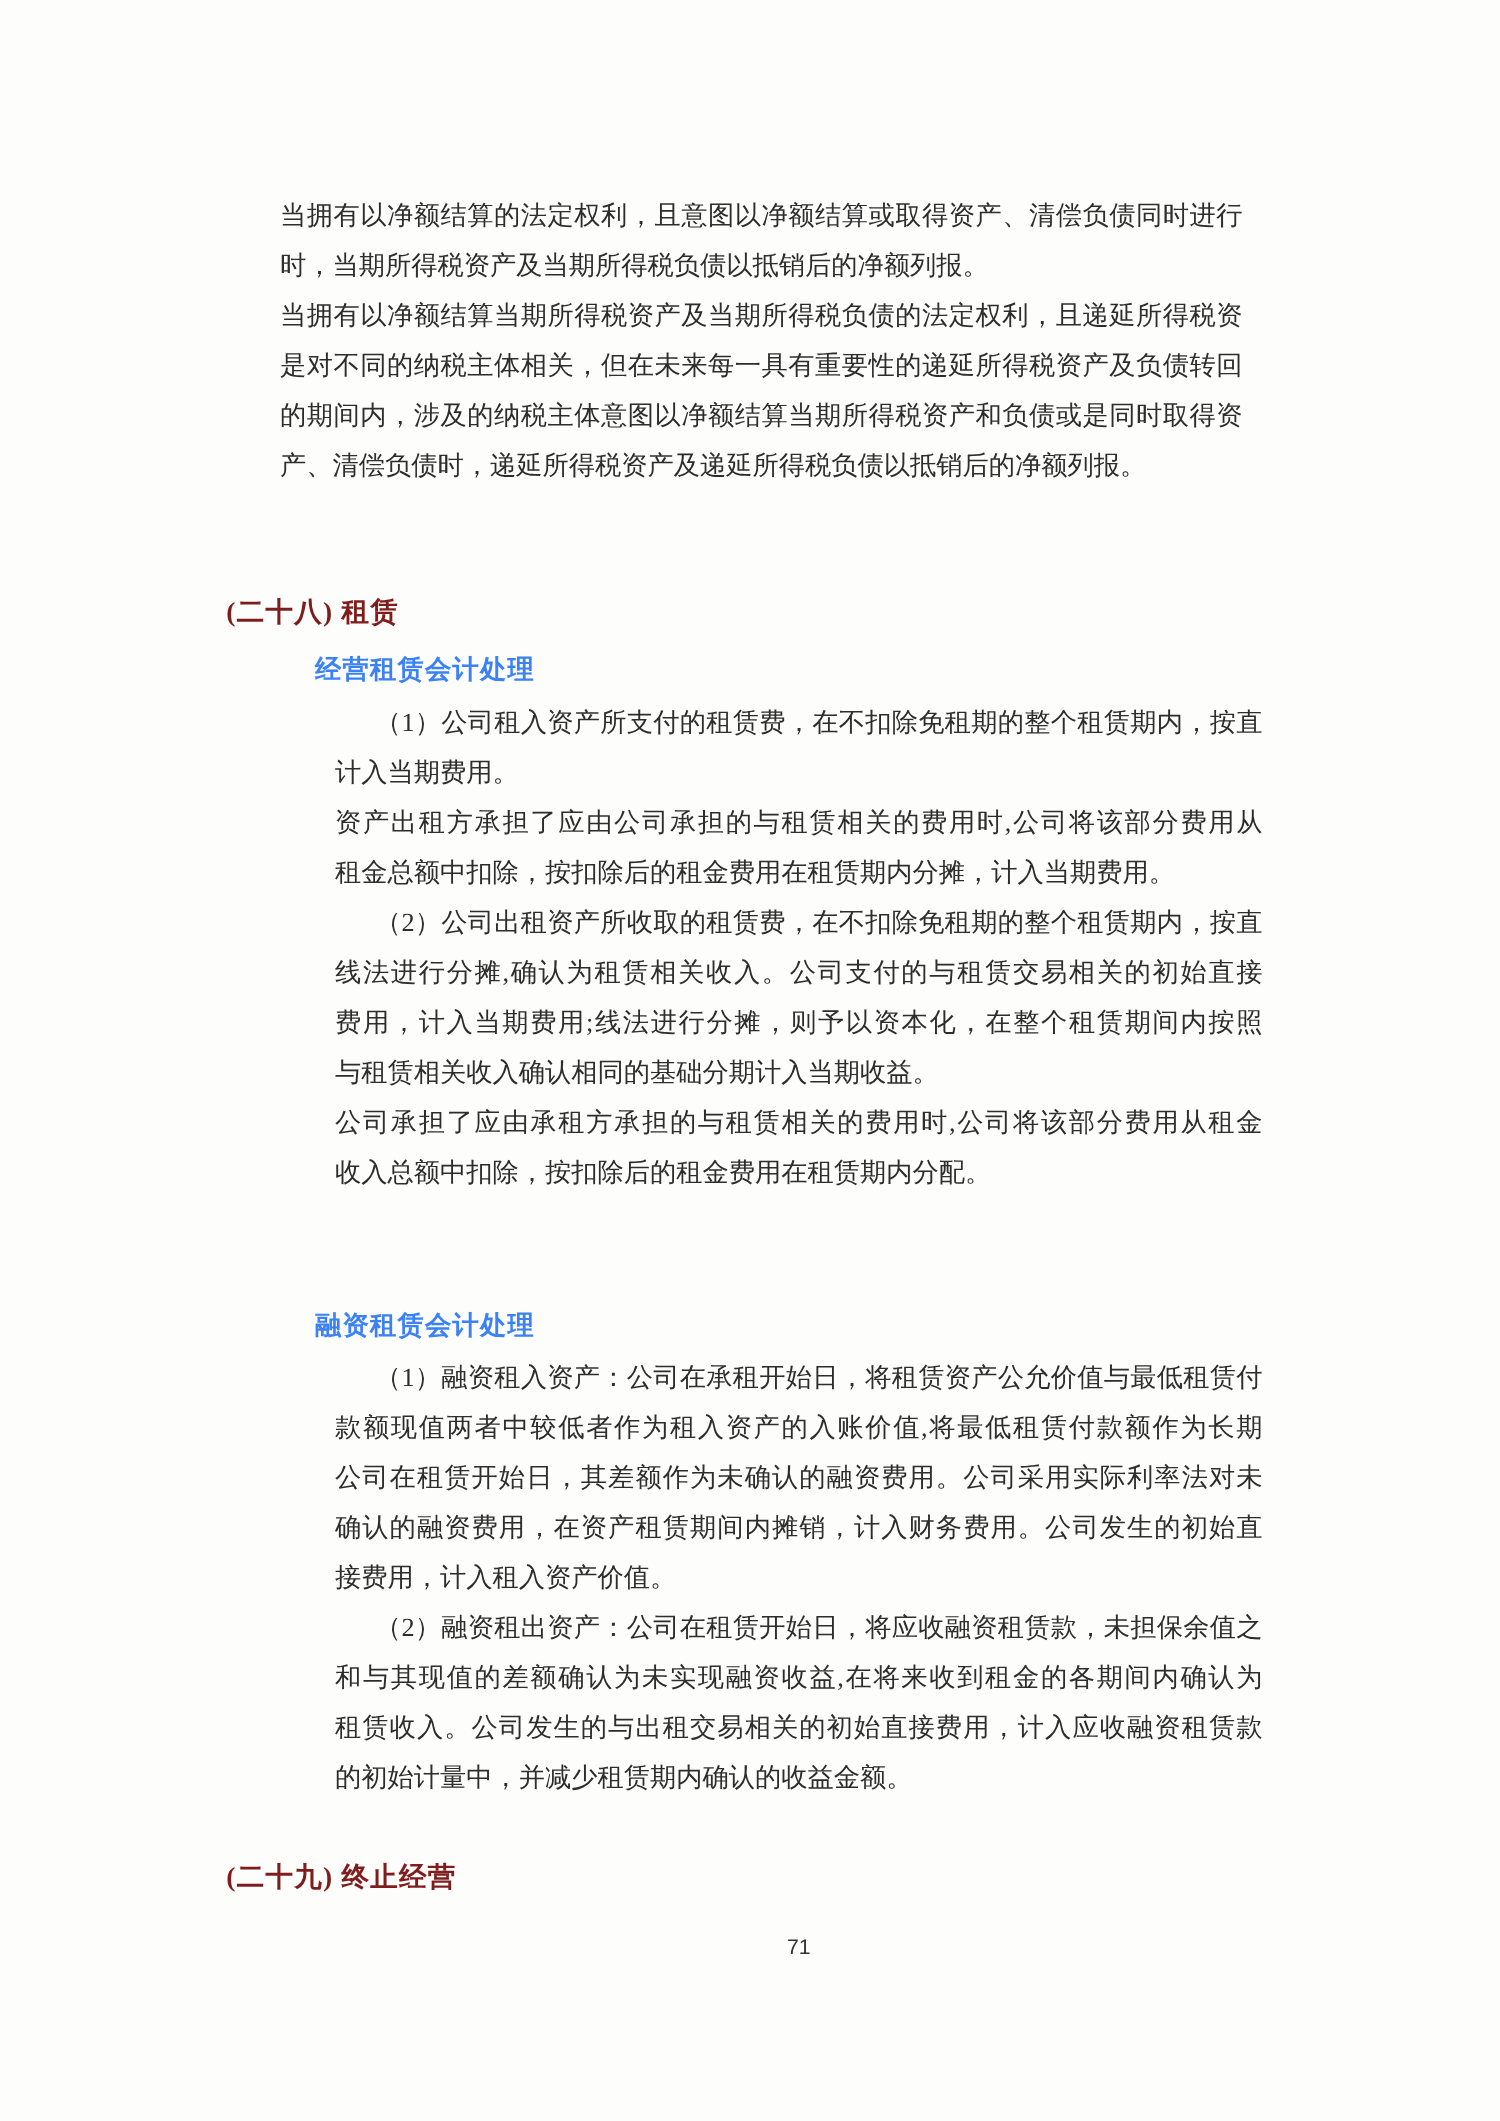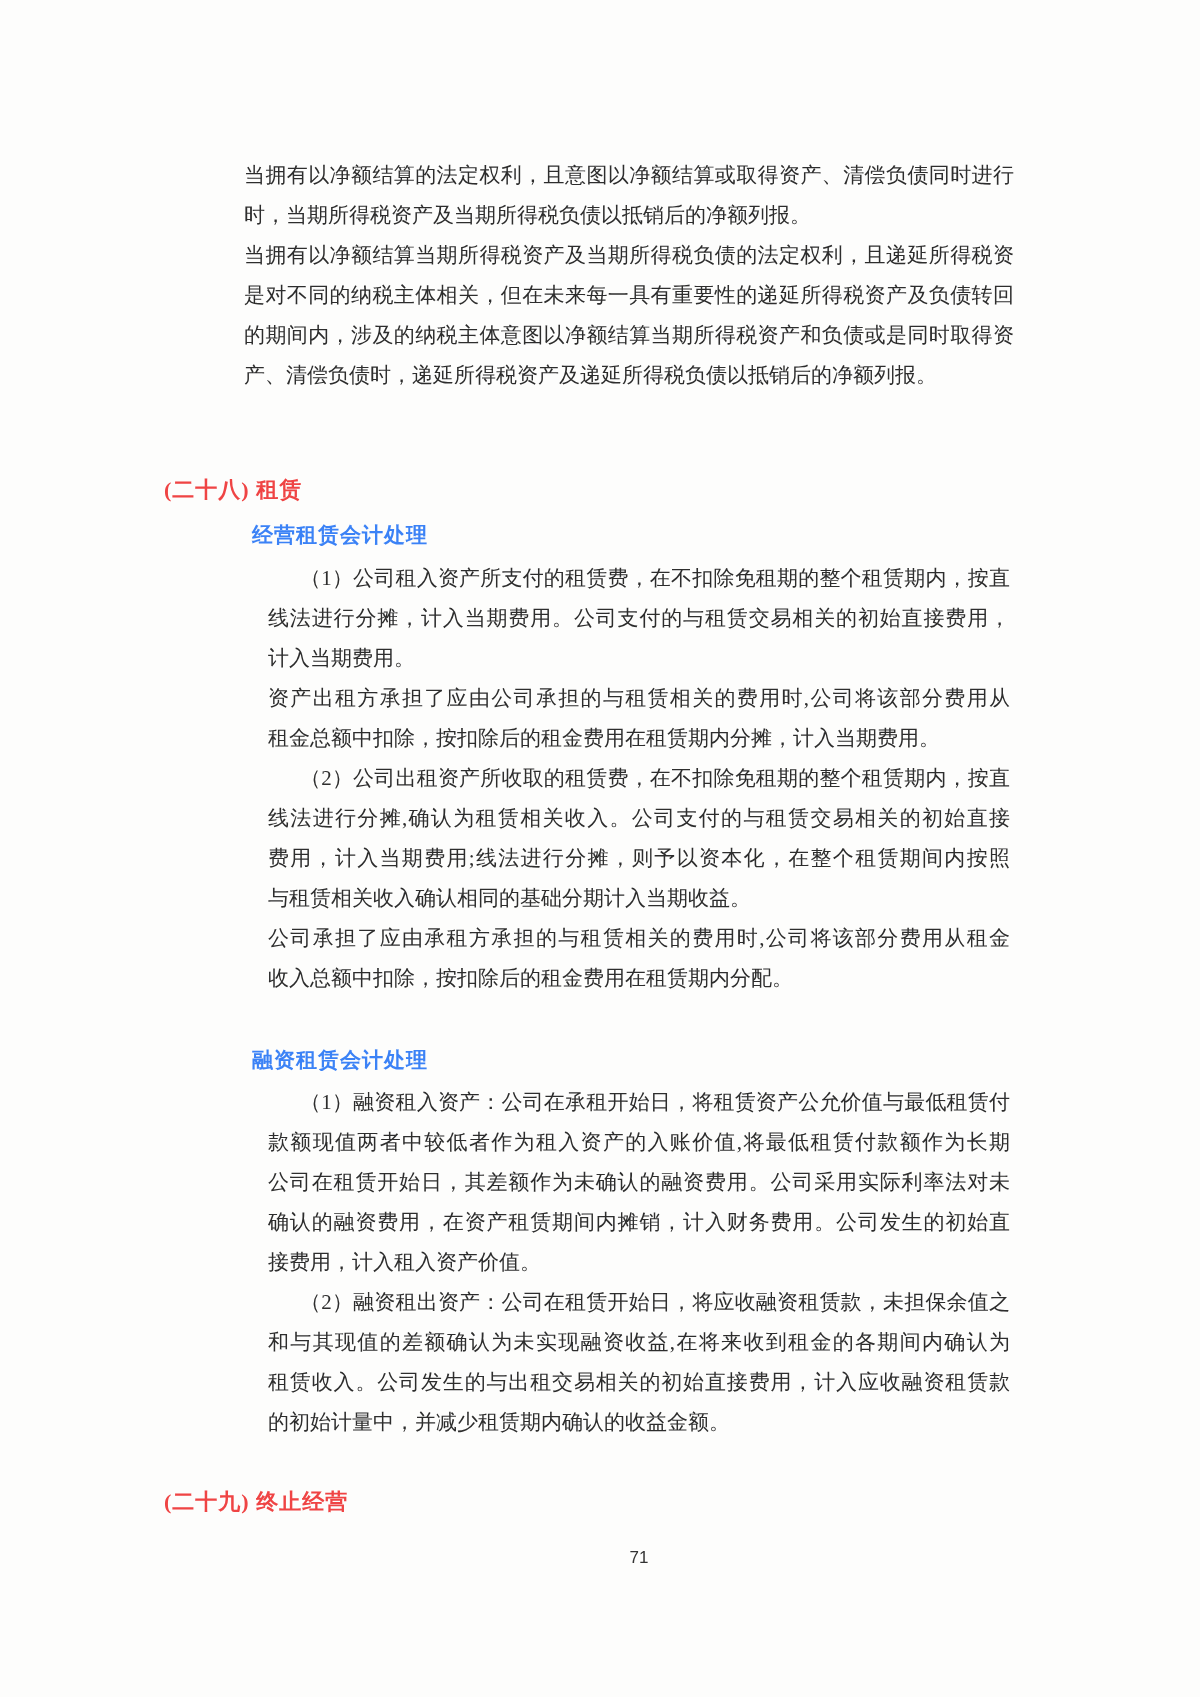--- a/index.html
+++ b/index.html
@@ -16,34 +16,34 @@
   .para{margin:0;padding:0;}
   .line{
     height:40px;line-height:40px;
     font-size:21px;
     text-align:justify;
     text-align-last:justify;
   }
   .line.last{text-align-last:left;}
   .line.fi{text-indent:32px;}
   .h1{
-    position:absolute;left:164px;
+    position:absolute;left:181px;
     font-size:22px;font-weight:700;
     line-height:40px;height:40px;
-    color:#ef4444;
+    color:#7f1d1d;
     letter-spacing:1px;
   }
   .sub{
     position:absolute;left:252px;
     font-size:21px;font-weight:700;
     line-height:40px;height:40px;
     color:#3b82f6;
     letter-spacing:1px;
   }
-  .intro-block{top:155px;left:244px;width:770px;}
+  .intro-block{top:155px;left:224px;width:770px;font-family:Liberation Mono, monospace;}
   .lease-block-1{top:558px;left:268px;width:742px;}
   .lease-block-2{top:1082px;left:268px;width:742px;}
   .pageno{
     position:absolute;top:1548px;left:0;width:1200px;
     padding-left:78px;box-sizing:border-box;
     text-align:center;
     font-size:17px;color:#333;
     font-family:"Liberation Sans","DejaVu Sans",sans-serif;
   }
 </style>
@@ -65,21 +65,20 @@
       </div>
     </div>
 
   <div class="h1" style="top:470px;">(二十八) 租赁</div>
 
   <div class="sub" style="top:515px;">经营租赁会计处理</div>
 
   <div class="block lease-block-1">
       <div class="para">
         <div class="line fi">（1）公司租入资产所支付的租赁费，在不扣除免租期的整个租赁期内，按直</div>
-        <div class="line">线法进行分摊，计入当期费用。公司支付的与租赁交易相关的初始直接费用，</div>
         <div class="line last">计入当期费用。</div>
       </div>
       <div class="para">
         <div class="line">资产出租方承担了应由公司承担的与租赁相关的费用时,公司将该部分费用从</div>
         <div class="line last">租金总额中扣除，按扣除后的租金费用在租赁期内分摊，计入当期费用。</div>
       </div>
       <div class="para">
         <div class="line fi">（2）公司出租资产所收取的租赁费，在不扣除免租期的整个租赁期内，按直</div>
         <div class="line">线法进行分摊,确认为租赁相关收入。公司支付的与租赁交易相关的初始直接</div>
         <div class="line">费用，计入当期费用;线法进行分摊，则予以资本化，在整个租赁期间内按照</div>

